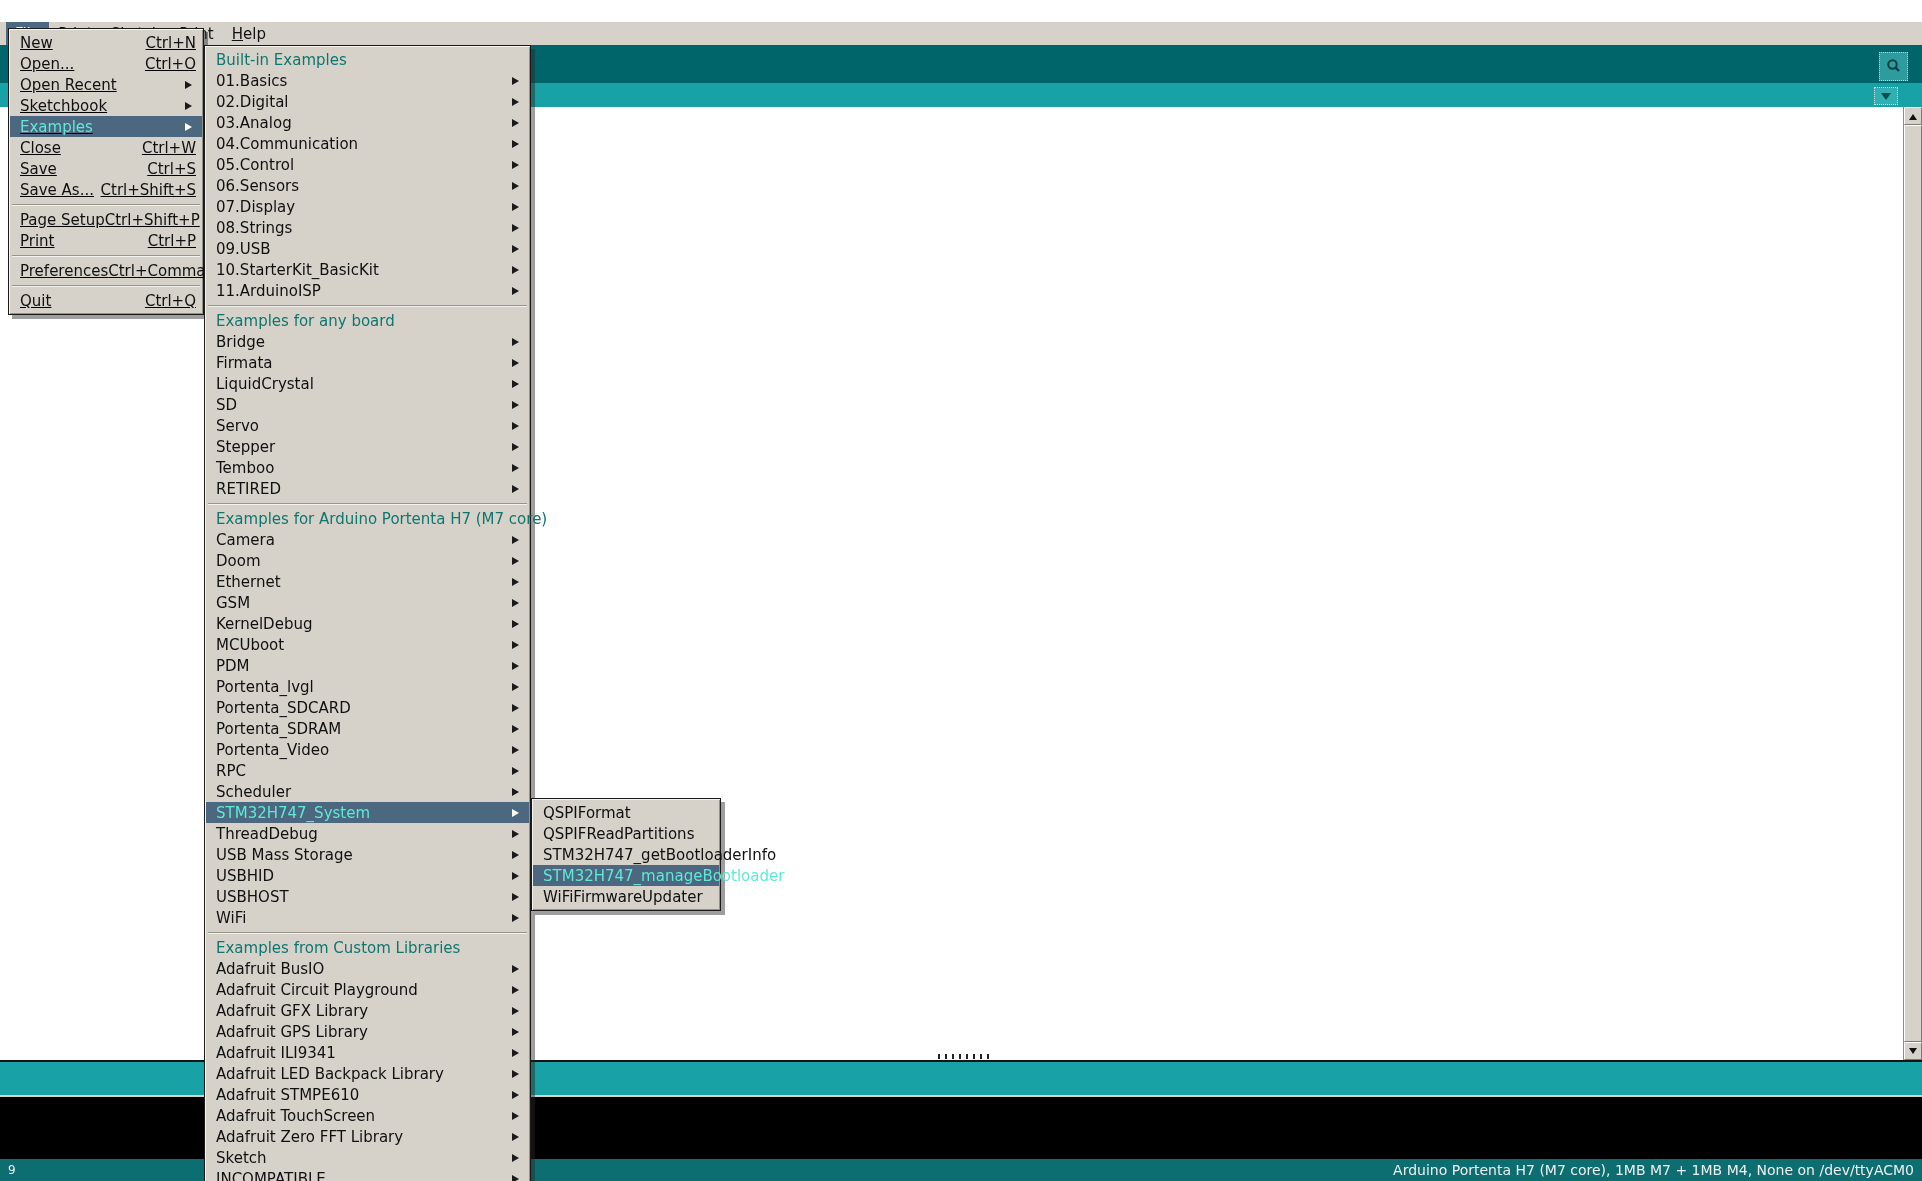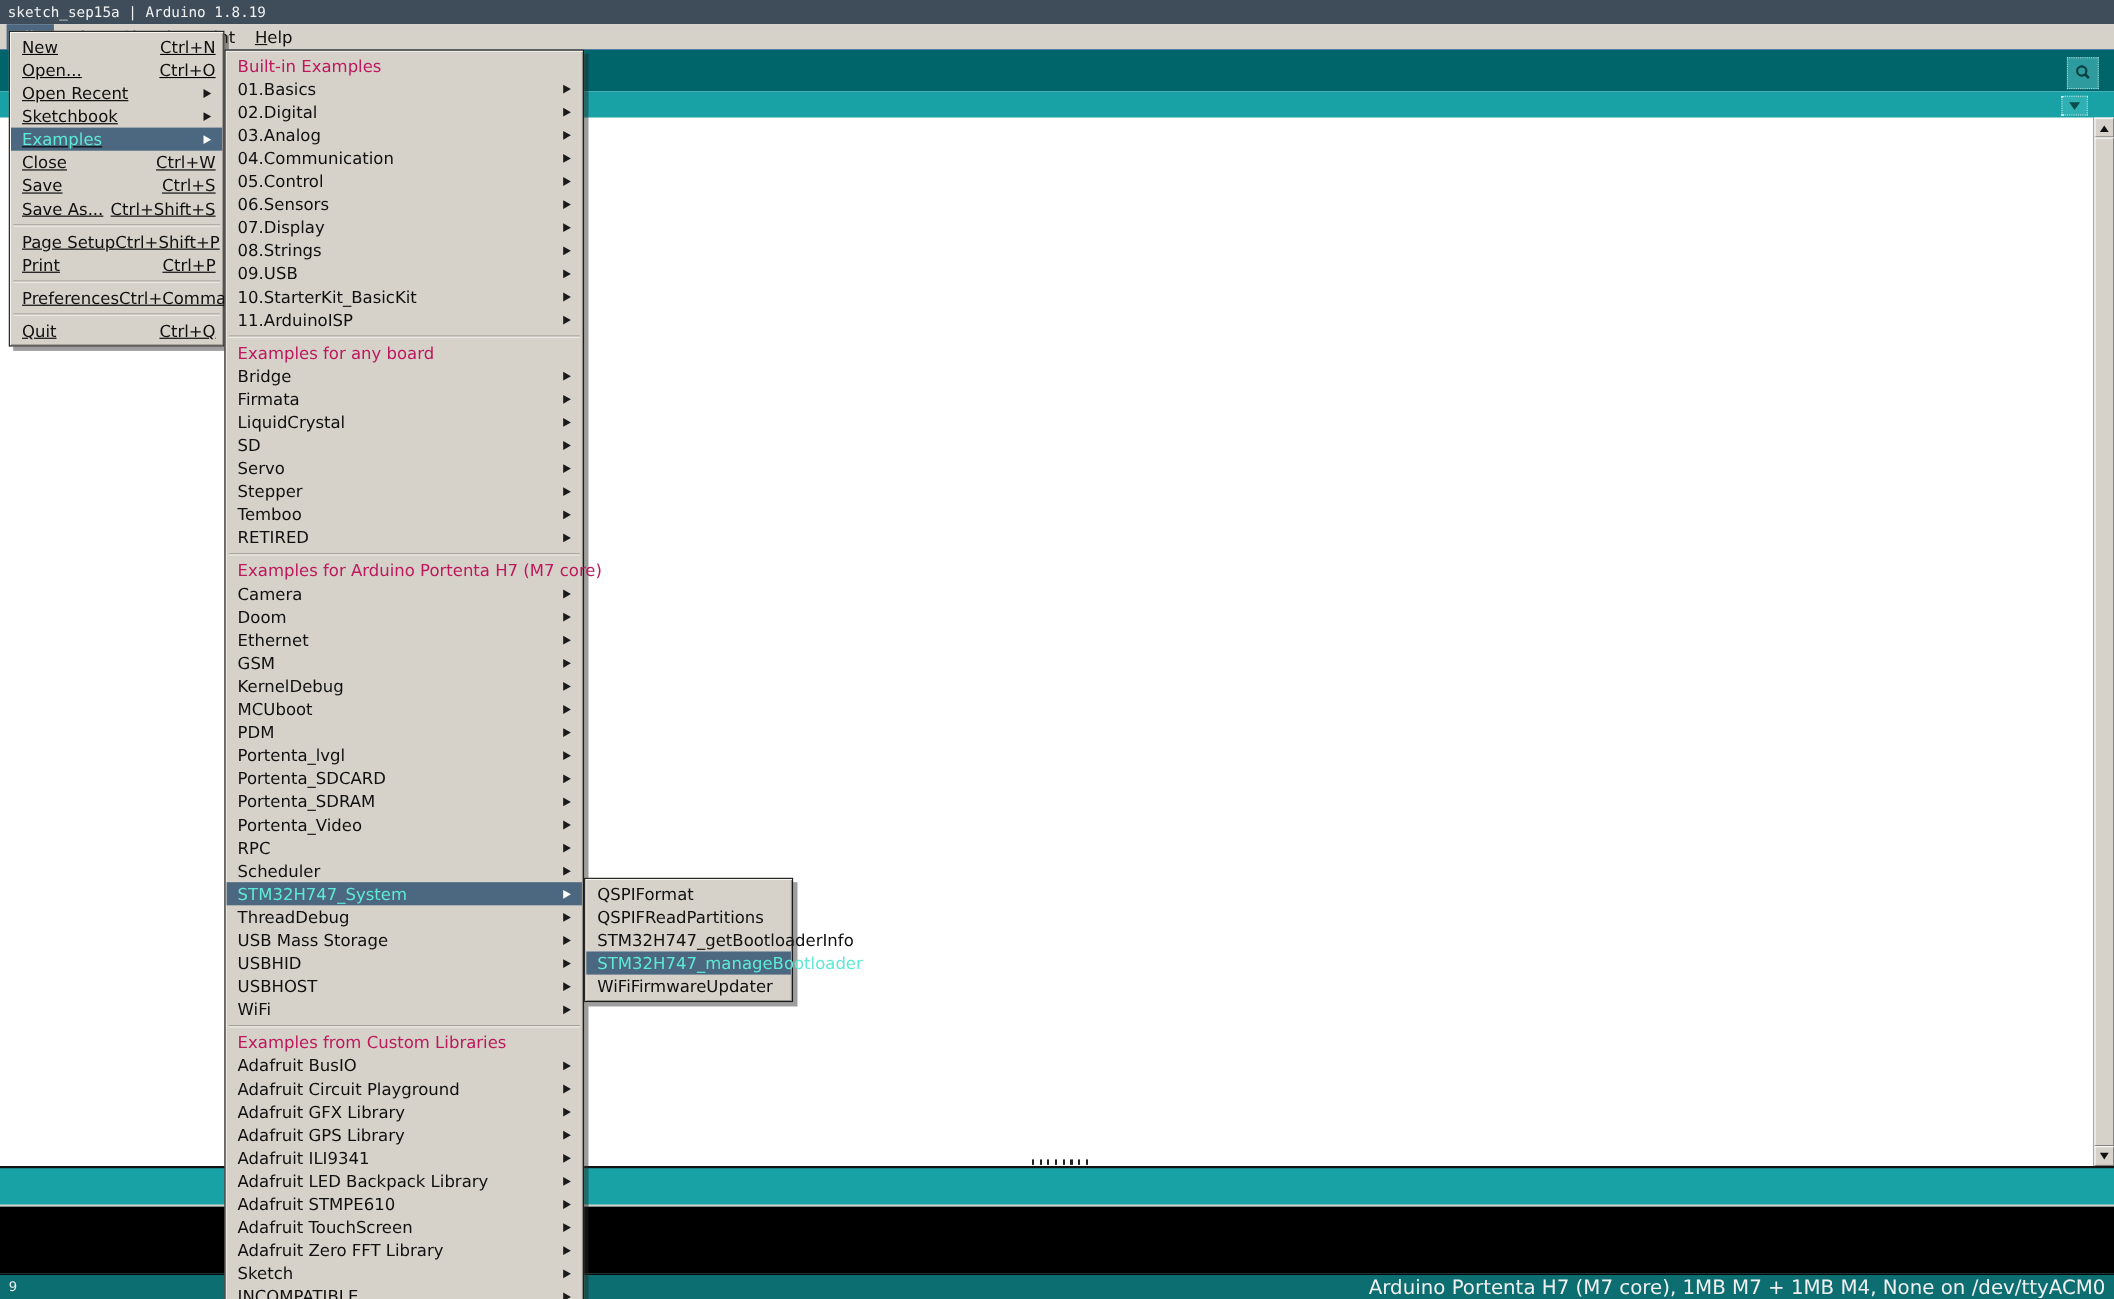--- a/index.html
+++ b/index.html
@@ -47,51 +47,48 @@
   
   .grip{position:absolute;top:1054px;left:938px;width:52px;height:5px;
         background:repeating-linear-gradient(90deg,#222 0 2px,transparent 2px 7px);}
   .divider{position:absolute;top:1060px;left:0;right:0;height:37px;background:#18a2a5;
            border-top:2px solid #121212;border-bottom:2px solid #d6d2ca;box-sizing:border-box;}
   .console{position:absolute;top:1097px;left:0;right:0;height:61px;background:#000;}
   .statusbar{position:absolute;top:1158px;left:0;right:0;height:23px;background:#0d6e71;
              border-top:1px solid #000;box-sizing:border-box;color:#efefef;
              display:flex;align-items:center;justify-content:space-between;padding:0 8px;}
   .statusbar .line-no{font-size:12px;}
-  .statusbar .board-info{font-size:18px;}
+  .statusbar .board-info{font-size:14px;}
 
   
   .popup{position:absolute;background:#d6d2ca;border:1px solid #1a1a1a;padding:3px 1px;
          box-shadow:inset 1px 1px 0 #f6f4ef, inset -1px -1px 0 #94908a, 4px 4px 0 rgba(40,40,40,.45);
          z-index:10;box-sizing:border-box;}
   .file-menu{left:8px;top:28px;width:196px;text-decoration:underline;}
   .examples-menu{left:204px;top:45px;width:327px;z-index:11;}
   .stm32-menu{left:531px;top:798px;width:190px;z-index:12;}
   .menu-item{height:21px;display:flex;align-items:center;padding:0 6px 0 10px;
              font-size:15px;color:#101010;white-space:nowrap;cursor:default;}
   .mi-label{flex:0 0 auto;}
   .mi-accel{margin-left:auto;}
   .mi-arrow{display:none;width:0;height:0;border:4px solid transparent;border-left:7px solid #1a1a1a;
             margin-left:auto;}
   .menu-item.arrow .mi-arrow{display:block;}
   .menu-item.selected{background:#4b6880;color:#5eead4;}
   .menu-item.selected .mi-arrow{border-left-color:#fff;}
-  .menu-item.header{color:#be185d;}
+  .menu-item.header{color:#0f766e;}
   .menu-item.separator{height:9px;padding:0 2px;}
   .menu-item.separator::after{content:"";flex:1;height:0;border-top:1px solid #99948b;
             border-bottom:1px solid #f4f2ee;margin-top:1px;}
 </style>
 </head>
 <body>
 
 <div class="app">
 
-  <div class="titlebar">
-    <span>sketch_sep15a | Arduino 1.8.19</span>
-  </div>
 
   <div class="menubar">
 
       <div class="mb-item selected">
         <span>File</span>
       </div>
 
       <div class="mb-item">
         <span>Print</span>
       </div>

